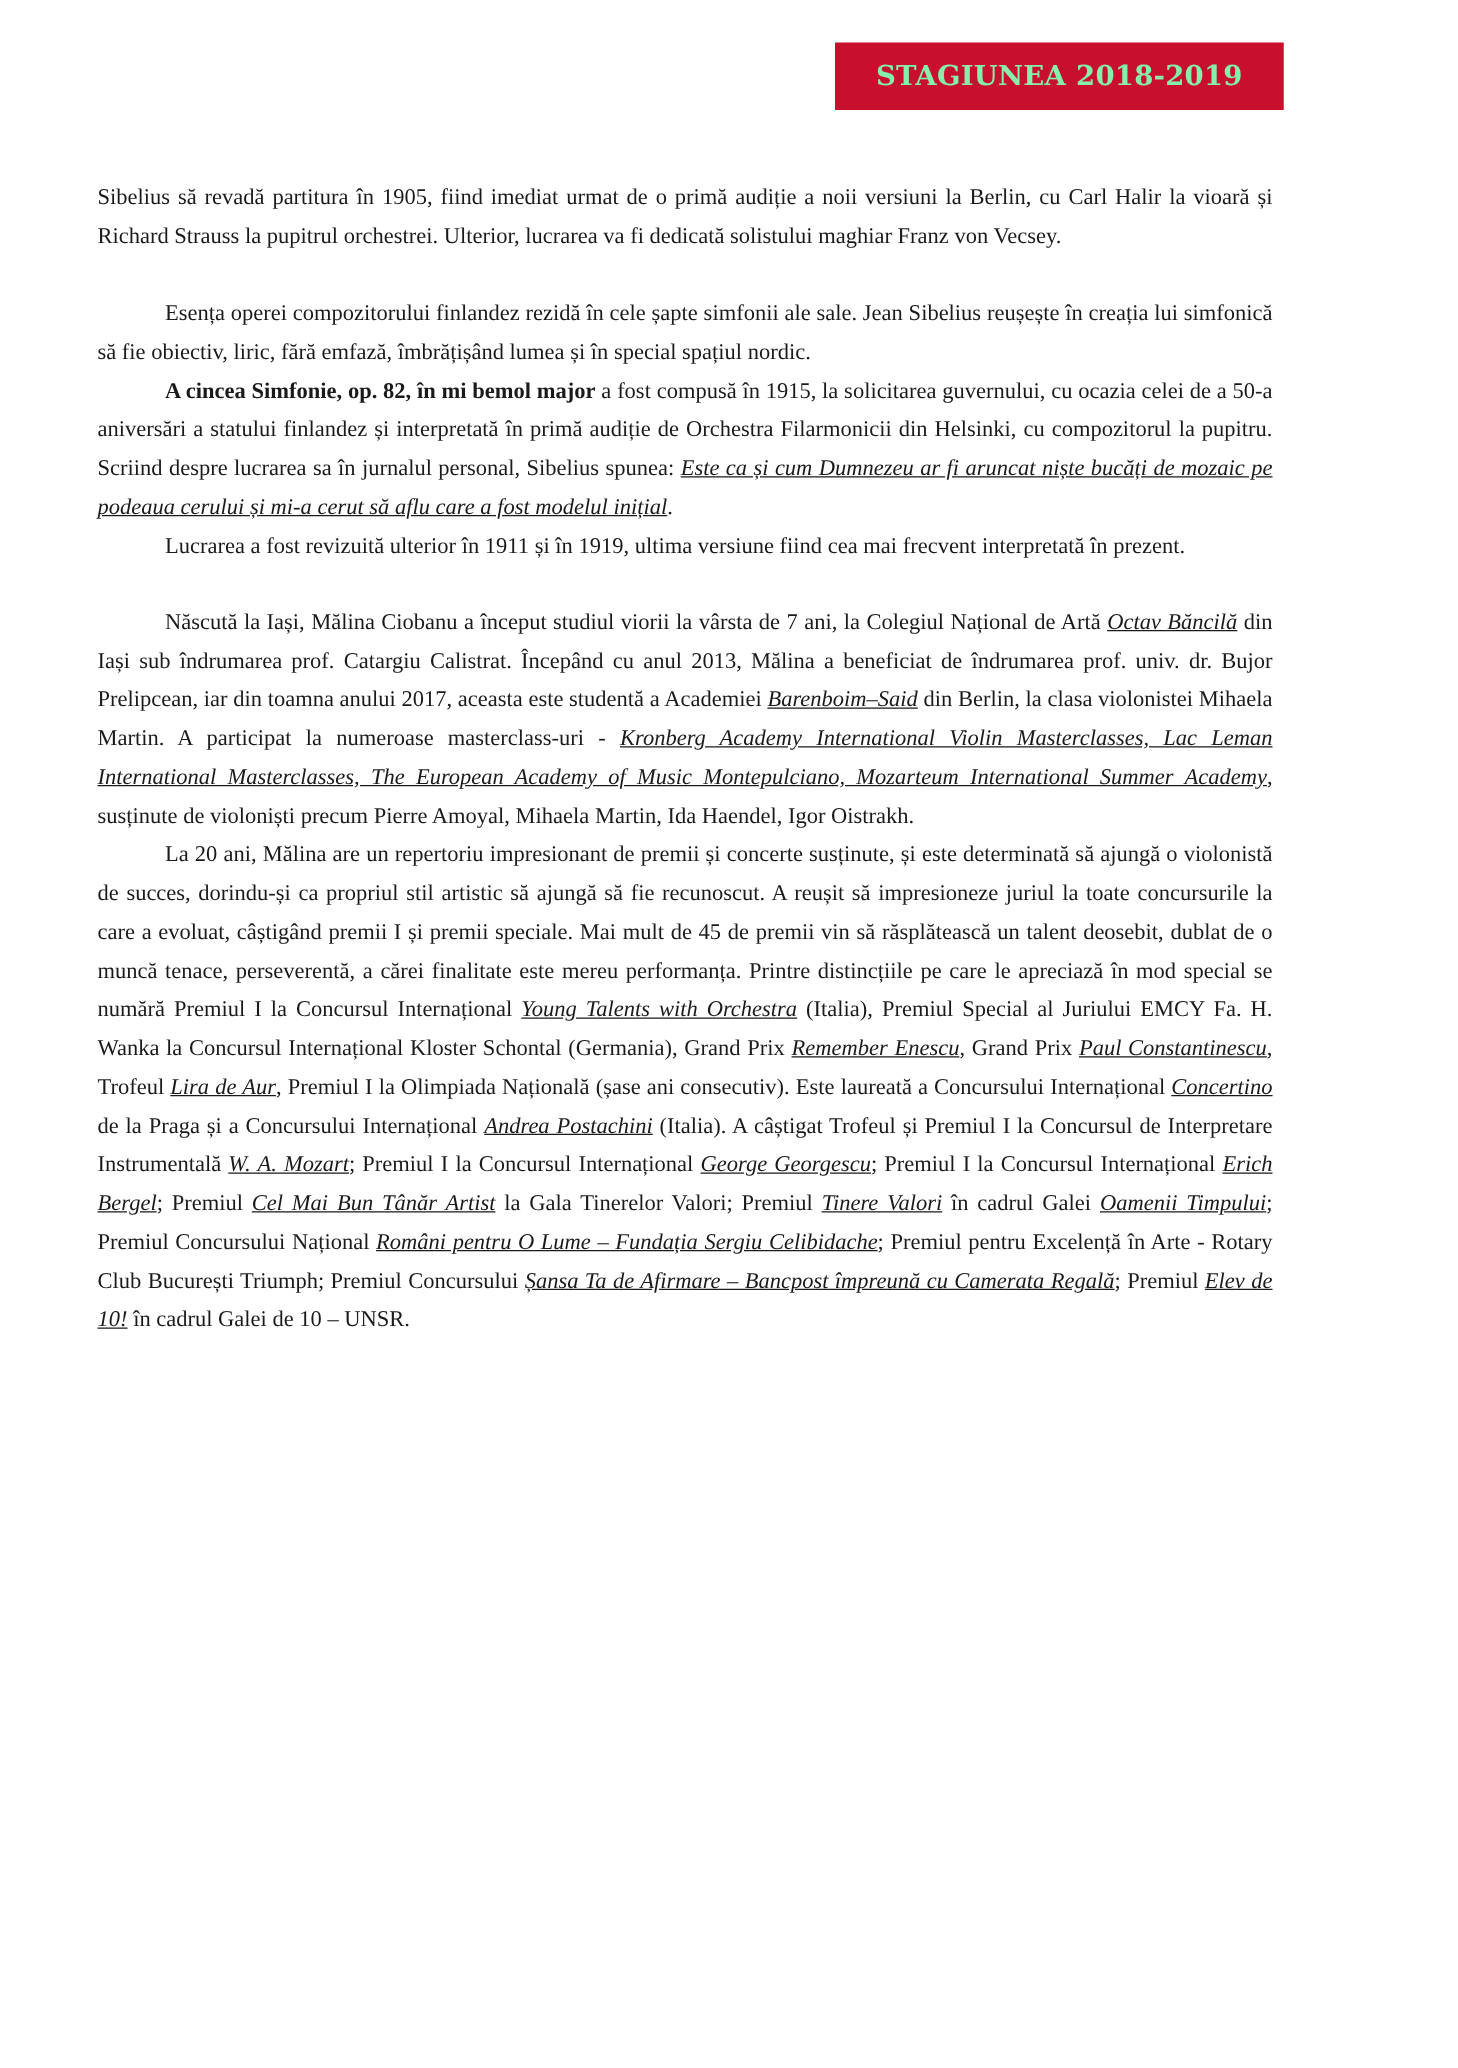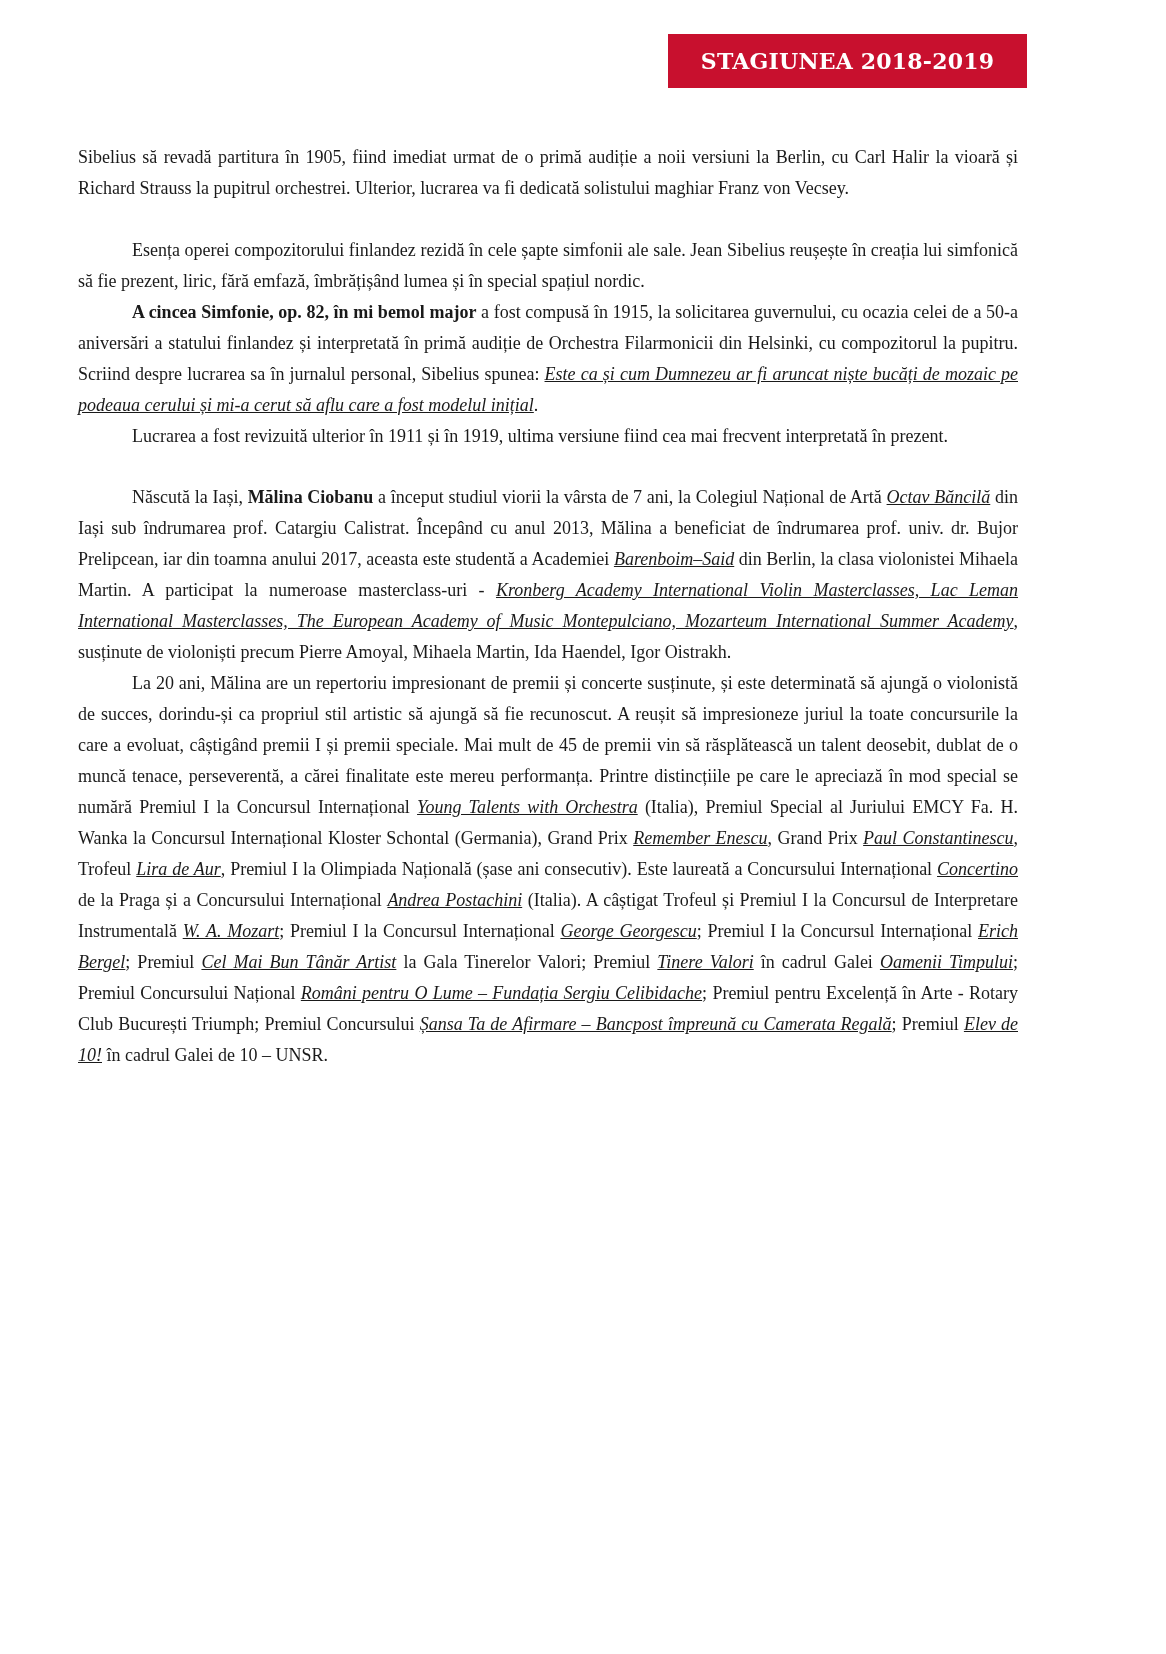--- a/index.html
+++ b/index.html
@@ -3,44 +3,44 @@
   <meta charset="utf-8">
   <style>
     html, body { margin: 0; padding: 0; background: #ffffff; }
     body {
       width: 1166px; height: 1654px; position: relative; overflow: hidden;
       font-family: "Liberation Serif", "DejaVu Serif", serif;
       color: #1a1a1a;
     }
     .badge {
       position: absolute; left: 668px; top: 34px; width: 359px; height: 54px;
-      background: #c8102e; color: #ffffff;
+      background: #c8102e; color: #86efac;
       display: flex; align-items: center; justify-content: center;
       font-family: "DejaVu Serif", "Liberation Serif", serif;
       font-weight: bold; font-size: 22px; letter-spacing: 0.2px;
     }
     .content {
       position: absolute; left: 78px; top: 142px; width: 940px;
       font-size: 18px; line-height: 31px;
       text-align: justify; text-justify: inter-word;
     }
     .content p { margin: 0; }
     .content p.indent { text-indent: 54px; }
     .content p.gap { margin-top: 30.6px; }
     .content .i { font-style: italic; text-decoration: underline; }
-    .content .b { font-weight: bold; }
+    .content .b { font-weight: normal; }
     .content .bi { font-weight: bold; }
   </style>
 </head>
 <body>
 
 <div class="badge" style="background: rgb(200, 16, 46);">
   <span>STAGIUNEA 2018-2019</span>
 </div>
 
 <div class="content" id="article-body">
     <p><span>Sibelius să revadă partitura în 1905, fiind imediat urmat de o primă audiție a noii versiuni la Berlin, cu Carl Halir la vioară și Richard Strauss la pupitrul orchestrei. Ulterior, lucrarea va fi dedicată solistului maghiar Franz von Vecsey.</span></p>
-    <p class="indent gap"><span>Esența operei compozitorului finlandez rezidă în cele șapte simfonii ale sale. Jean Sibelius reușește în creația lui simfonică să fie prezent, liric, fără emfază, îmbrățișând lumea și în special spațiul nordic.</span></p>
+    <p class="indent gap"><span>Esența operei compozitorului finlandez rezidă în cele șapte simfonii ale sale. Jean Sibelius reușește în creația lui simfonică să fie obiectiv, liric, fără emfază, îmbrățișând lumea și în special spațiul nordic.</span></p>
     <p class="indent"><span class="bi">A cincea Simfonie, op. 82, în mi bemol major</span><span> a fost compusă în 1915, la solicitarea guvernului, cu ocazia celei de a 50-a aniversări a statului finlandez și interpretată în primă audiție de Orchestra Filarmonicii din Helsinki, cu compozitorul la pupitru. Scriind despre lucrarea sa în jurnalul personal, Sibelius spunea: </span><span class="i">Este ca și cum Dumnezeu ar fi aruncat niște bucăți de mozaic pe podeaua cerului și mi-a cerut să aflu care a fost modelul inițial</span><span>.</span></p>
     <p class="indent"><span>Lucrarea a fost revizuită ulterior în 1911 și în 1919, ultima versiune fiind cea mai frecvent interpretată în prezent.</span></p>
     <p class="indent gap"><span>Născută la Iași, </span><span class="b">Mălina Ciobanu</span><span> a început studiul viorii la vârsta de 7 ani, la Colegiul Național de Artă </span><span class="i">Octav Băncilă</span><span> din Iași sub îndrumarea prof. Catargiu Calistrat. Începând cu anul 2013, Mălina a beneficiat de îndrumarea prof. univ. dr. Bujor Prelipcean, iar din toamna anului 2017, aceasta este studentă a Academiei </span><span class="i">Barenboim–Said</span><span> din Berlin, la clasa violonistei Mihaela Martin. A participat la numeroase masterclass-uri - </span><span class="i">Kronberg Academy International Violin Masterclasses, Lac Leman International Masterclasses, The European Academy of Music Montepulciano, Mozarteum International Summer Academy</span><span>, susținute de violoniști precum Pierre Amoyal, Mihaela Martin, Ida Haendel, Igor Oistrakh.</span></p>
     <p class="indent"><span>La 20 ani, Mălina are un repertoriu impresionant de premii și concerte susținute, și este determinată să ajungă o violonistă de succes, dorindu-și ca propriul stil artistic să ajungă să fie recunoscut. A reușit să impresioneze juriul la toate concursurile la care a evoluat, câștigând premii I și premii speciale. Mai mult de 45 de premii vin să răsplătească un talent deosebit, dublat de o muncă tenace, perseverentă, a cărei finalitate este mereu performanța. Printre distincțiile pe care le apreciază în mod special se numără Premiul I la Concursul Internațional </span><span class="i">Young Talents with Orchestra</span><span> (Italia), Premiul Special al Juriului EMCY Fa. H. Wanka la Concursul Internațional Kloster Schontal (Germania), Grand Prix </span><span class="i">Remember Enescu</span><span>, Grand Prix </span><span class="i">Paul Constantinescu</span><span>, Trofeul </span><span class="i">Lira de Aur</span><span>, Premiul I la Olimpiada Națională (șase ani consecutiv). Este laureată a Concursului Internațional </span><span class="i">Concertino</span><span> de la Praga și a Concursului Internațional </span><span class="i">Andrea Postachini</span><span> (Italia). A câștigat Trofeul și Premiul I la Concursul de Interpretare Instrumentală </span><span class="i">W. A. Mozart</span><span>; Premiul I la Concursul Internațional </span><span class="i">George Georgescu</span><span>; Premiul I la Concursul Internațional </span><span class="i">Erich Bergel</span><span>; Premiul </span><span class="i">Cel Mai Bun Tânăr Artist</span><span> la Gala Tinerelor Valori; Premiul </span><span class="i">Tinere Valori</span><span> în cadrul Galei </span><span class="i">Oamenii Timpului</span><span>; Premiul Concursului Național </span><span class="i">Români pentru O Lume – Fundația Sergiu Celibidache</span><span>; Premiul pentru Excelență în Arte - Rotary Club București Triumph; Premiul Concursului </span><span class="i">Șansa Ta de Afirmare – Bancpost împreună cu Camerata Regală</span><span>; Premiul </span><span class="i">Elev de 10!</span><span> în cadrul Galei de 10 – UNSR.</span></p>
   </div>
 
 </body></html>

